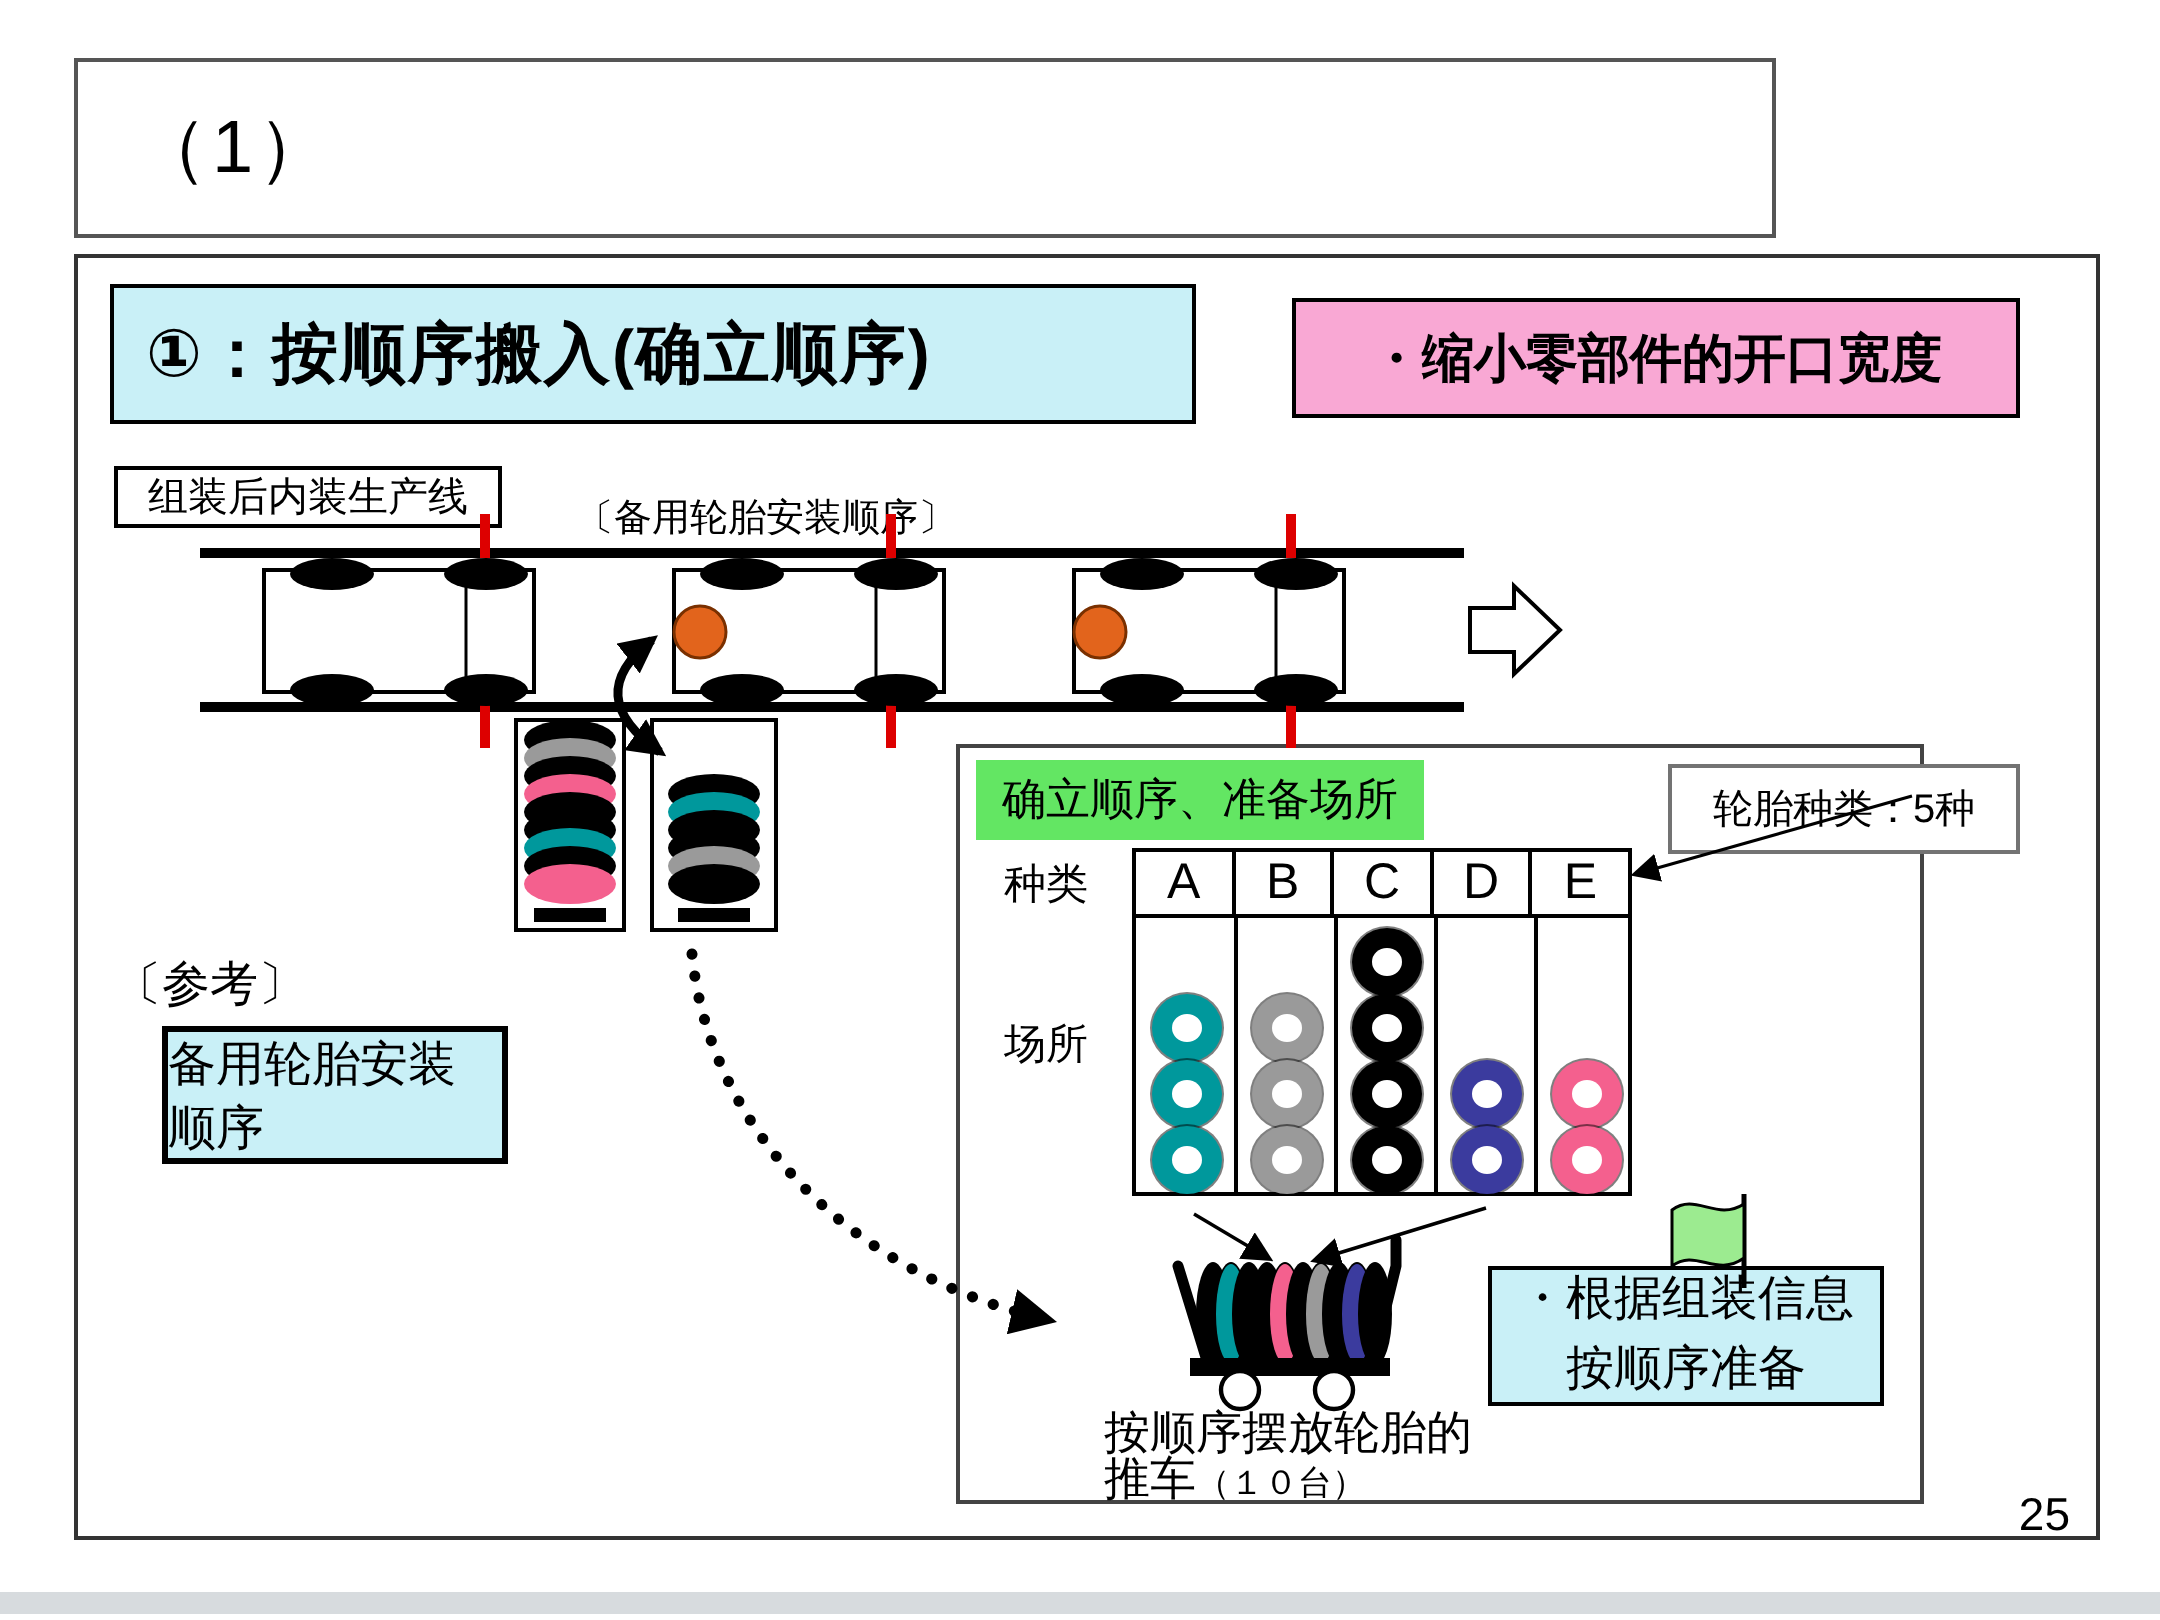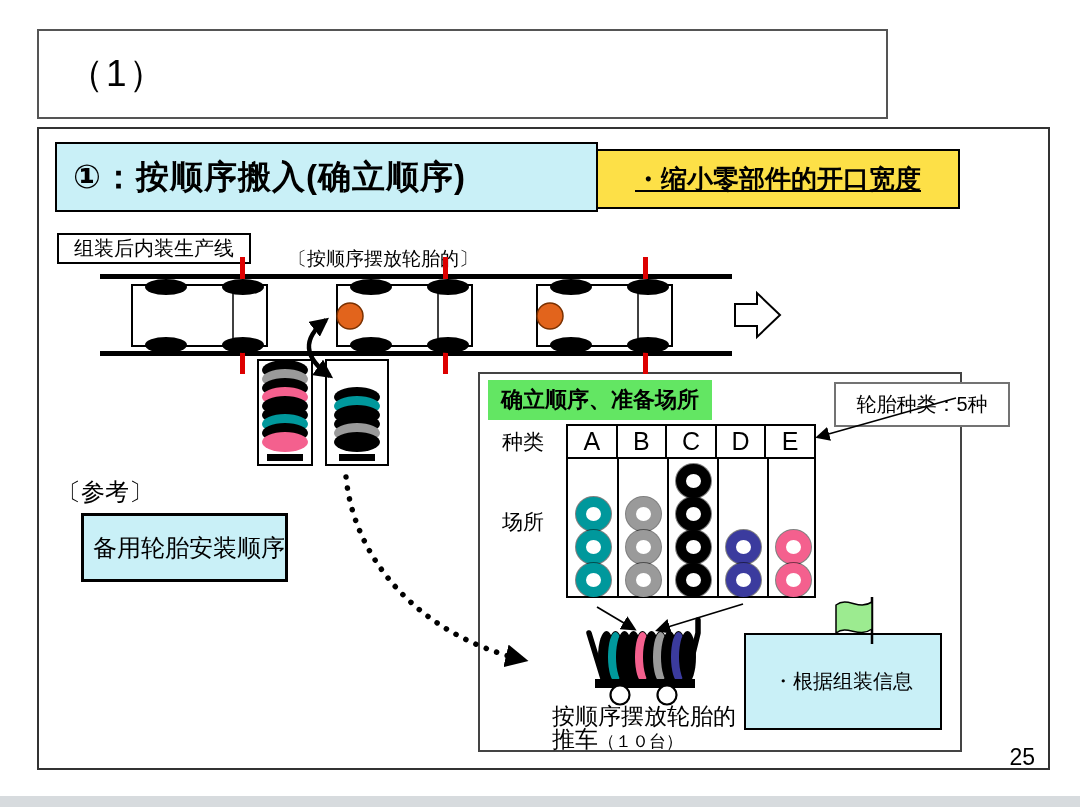--- a/index.html
+++ b/index.html
@@ -6,28 +6,28 @@
   body{width:1080px;height:810px;position:relative;overflow:hidden;
        font-family:"Liberation Sans","DejaVu Sans",sans-serif;color:#000;}
   .abs{position:absolute;box-sizing:border-box;}
   .box{border:2px solid #000;background:#fff;}
   .center{display:flex;align-items:center;justify-content:center;}
   .title-box{left:37px;top:29px;width:851px;height:90px;border:2px solid #555;
              display:flex;align-items:center;padding-left:28px;font-size:37px;letter-spacing:2px;}
   .main-box{left:37px;top:127px;width:1013px;height:643px;border:2px solid #333;}
   .step-header{left:55px;top:142px;width:543px;height:70px;background:#c9f0f7;
                font-size:33px;font-weight:bold;display:flex;align-items:center;padding-left:16px;letter-spacing:1px;}
-  .pink-callout{left:596px;top:149px;width:364px;height:60px;background:#fde047;
-                font-size:26px;font-weight:bold;text-decoration:underline;}
+  .pink-callout{left:646px;top:149px;width:364px;height:60px;background:#f9a8d4;
+                font-size:26px;font-weight:bold;}
   .line-label{left:57px;top:233px;width:194px;height:31px;border:2px solid #000;font-size:20px;}
   .process-label{left:288px;top:246px;font-size:19px;}
   .ref-label{left:57px;top:476px;font-size:24px;}
-  .ref-box{left:81px;top:513px;width:207px;height:69px;border:3px solid #000;background:#c9f0f7;font-size:24px;justify-content:flex-end;}
+  .ref-box{left:81px;top:513px;width:173px;height:69px;border:3px solid #000;background:#c9f0f7;font-size:24px;}
   .sub-panel{left:478px;top:372px;width:484px;height:380px;border:2px solid #444;background:#fff;}
-  .green-label{left:488px;top:380px;width:224px;height:40px;background:#63e663;font-size:22px;font-weight:bold;}
+  .green-label{left:488px;top:380px;width:224px;height:40px;background:#63e663;font-size:22px;font-weight:normal;}
   .species-box{left:834px;top:382px;width:176px;height:45px;border:2px solid #737373;background:#fff;font-size:20px;z-index:3;}
   .tbl{left:566px;top:424px;width:250px;height:174px;border:2px solid #000;background:#fff;z-index:2;}
   .tbl-head{display:flex;height:31px;border-bottom:2px solid #000;}
   .tbl-head .cell{flex:1;border-right:2px solid #000;display:flex;align-items:center;justify-content:center;
                   font-size:25px;}
   .tbl-head .cell:last-child{border-right:none;}
   .tbl-body{position:relative;height:139px;}
   .vline{position:absolute;top:0;bottom:0;width:2px;background:#000;}
   .donut-col{position:absolute;bottom:1px;width:50px;display:flex;flex-direction:column;
              align-items:center;justify-content:flex-end;}
@@ -44,22 +44,22 @@
   .stack-tire{width:46px;height:20px;border-radius:50%;margin-top:-11px;}
   .stack-tire:first-child{margin-top:0;}
   .stack-bar{position:absolute;bottom:3px;left:50%;transform:translateX(-50%);
              width:36px;height:7px;background:#000;}
   .cart-tires{left:599px;top:632px;display:flex;z-index:1;}
   .cart-tire{width:15px;height:50px;border-radius:50%;margin-left:-6px;box-shadow:0 0 0 1px #000;}
   .cart-tire:first-child{margin-left:0;}
   .cart-cap1{left:552px;top:701px;font-size:23px;z-index:3;}
   .cart-cap2{left:552px;top:724px;font-size:23px;z-index:3;}
   .cart-cap2 .sub{font-size:17px;text-align:center;}
-  .info-box{left:744px;top:633px;width:198px;height:97px;background:#c9f0f7;border:2px solid #000;
-            font-size:20px;flex-direction:column;line-height:1.45;z-index:3;}
+  .info-box{left:744px;top:633px;width:198px;height:70px;background:#c9f0f7;border:2px solid #000;
+            font-size:24px;flex-direction:column;line-height:1.45;z-index:3;}
   .page-num{left:985px;top:744px;width:50px;font-size:23px;text-align:right;}
   .bottom-strip{left:0;top:796px;width:1080px;height:11px;background:#d7dbde;}
   svg.overlay{position:absolute;left:0;top:0;z-index:4;pointer-events:none;}
 </style>
 </head>
 <body>
 
 <div class="abs title-box">
   <span>（1）</span>
 </div>
@@ -70,21 +70,21 @@
   <span>①：按顺序搬入(确立顺序)</span>
 </div>
 <div class="abs pink-callout box center">
   <span>・缩小零部件的开口宽度</span>
 </div>
 
 <div class="abs line-label center">
   <span>组装后内装生产线</span>
 </div>
 <div class="abs process-label">
-  <span>〔按顺序摆放轮胎的〕</span>
+  <span>〔备用轮胎安装顺序〕</span>
 </div>
 
 <div class="abs stack-box stack-left">
   <span style="display:flex;flex-direction:column;align-items:center;">
       <span class="stack-tire" style="background: rgb(0, 0, 0);"></span>
       <span class="stack-tire" style="background: rgb(154, 154, 154);"></span>
       <span class="stack-tire" style="background: rgb(0, 0, 0);"></span>
       <span class="stack-tire" style="background: rgb(244, 96, 142);"></span>
       <span class="stack-tire" style="background: rgb(0, 0, 0);"></span>
       <span class="stack-tire" style="background: rgb(0, 0, 0);"></span>
@@ -190,20 +190,21 @@
     <span class="cart-tire" style="background: rgb(0, 0, 0);"></span>
   </div>
 <div class="abs cart-cap1">
   <span>按顺序摆放轮胎的</span>
 </div>
 <div class="abs cart-cap2">
   <span>推车</span><span class="sub">（１０台）</span>
 </div>
 <div class="abs info-box center">
   <span>・根据组装信息</span>
+  <span>按顺序准备</span>
 </div>
 
 <div class="abs page-num">
   <span>25</span>
 </div>
 <div class="abs bottom-strip"></div>
 
 <svg class="overlay" width="1080" height="810" viewBox="0 0 1080 810">
   <defs>
     <marker id="ah" viewBox="0 0 10 10" refX="8" refY="5" markerWidth="4.2" markerHeight="4.2" orient="auto-start-reverse">

